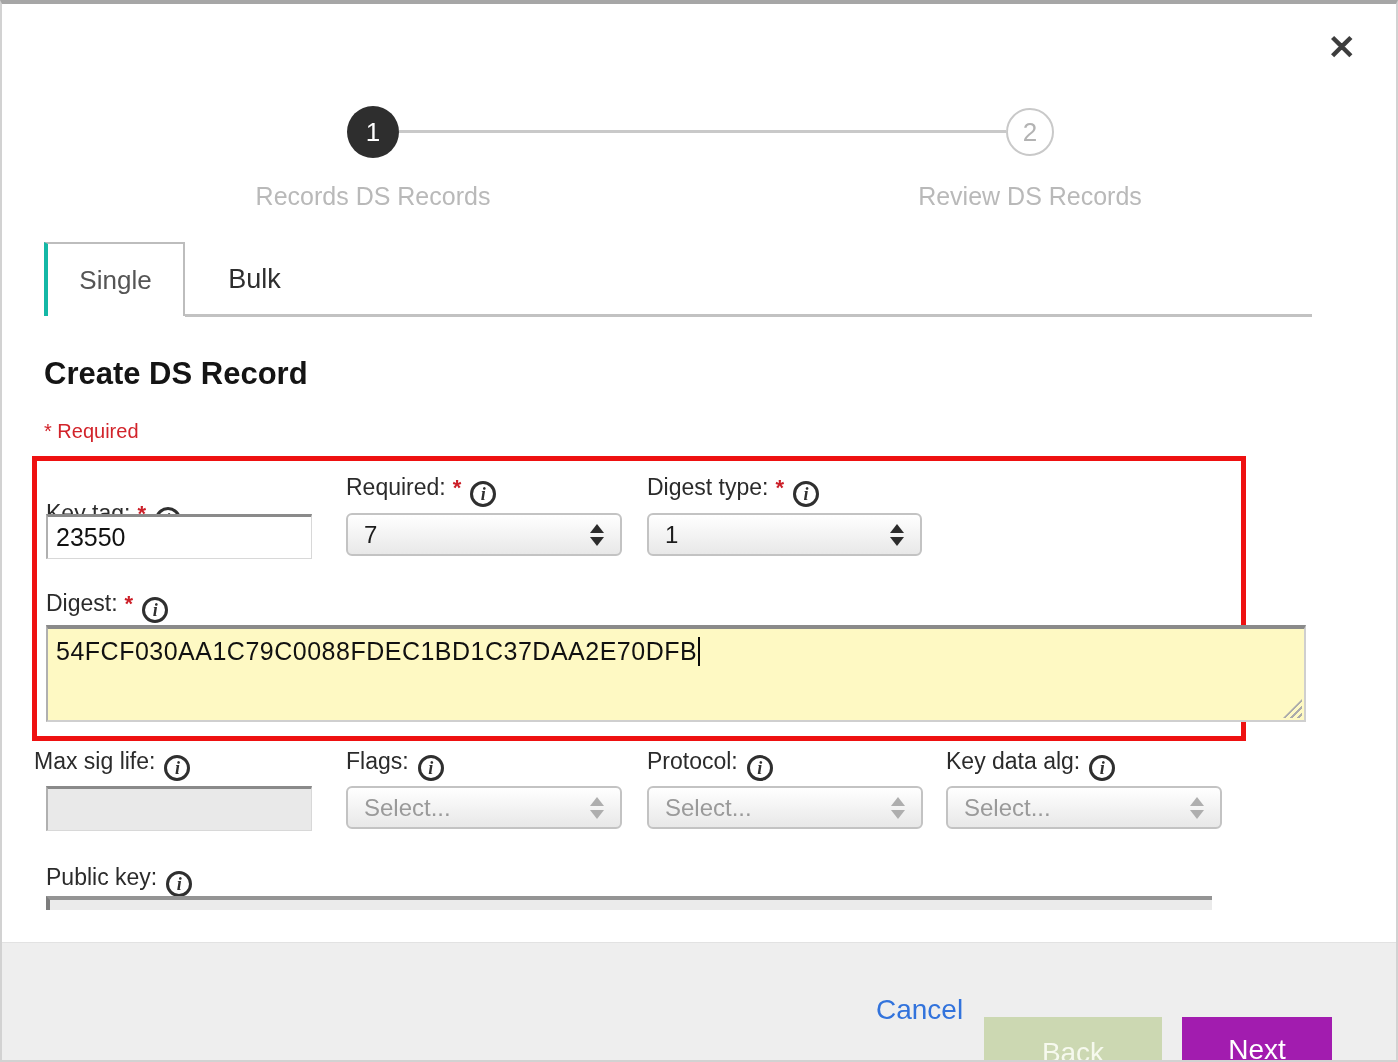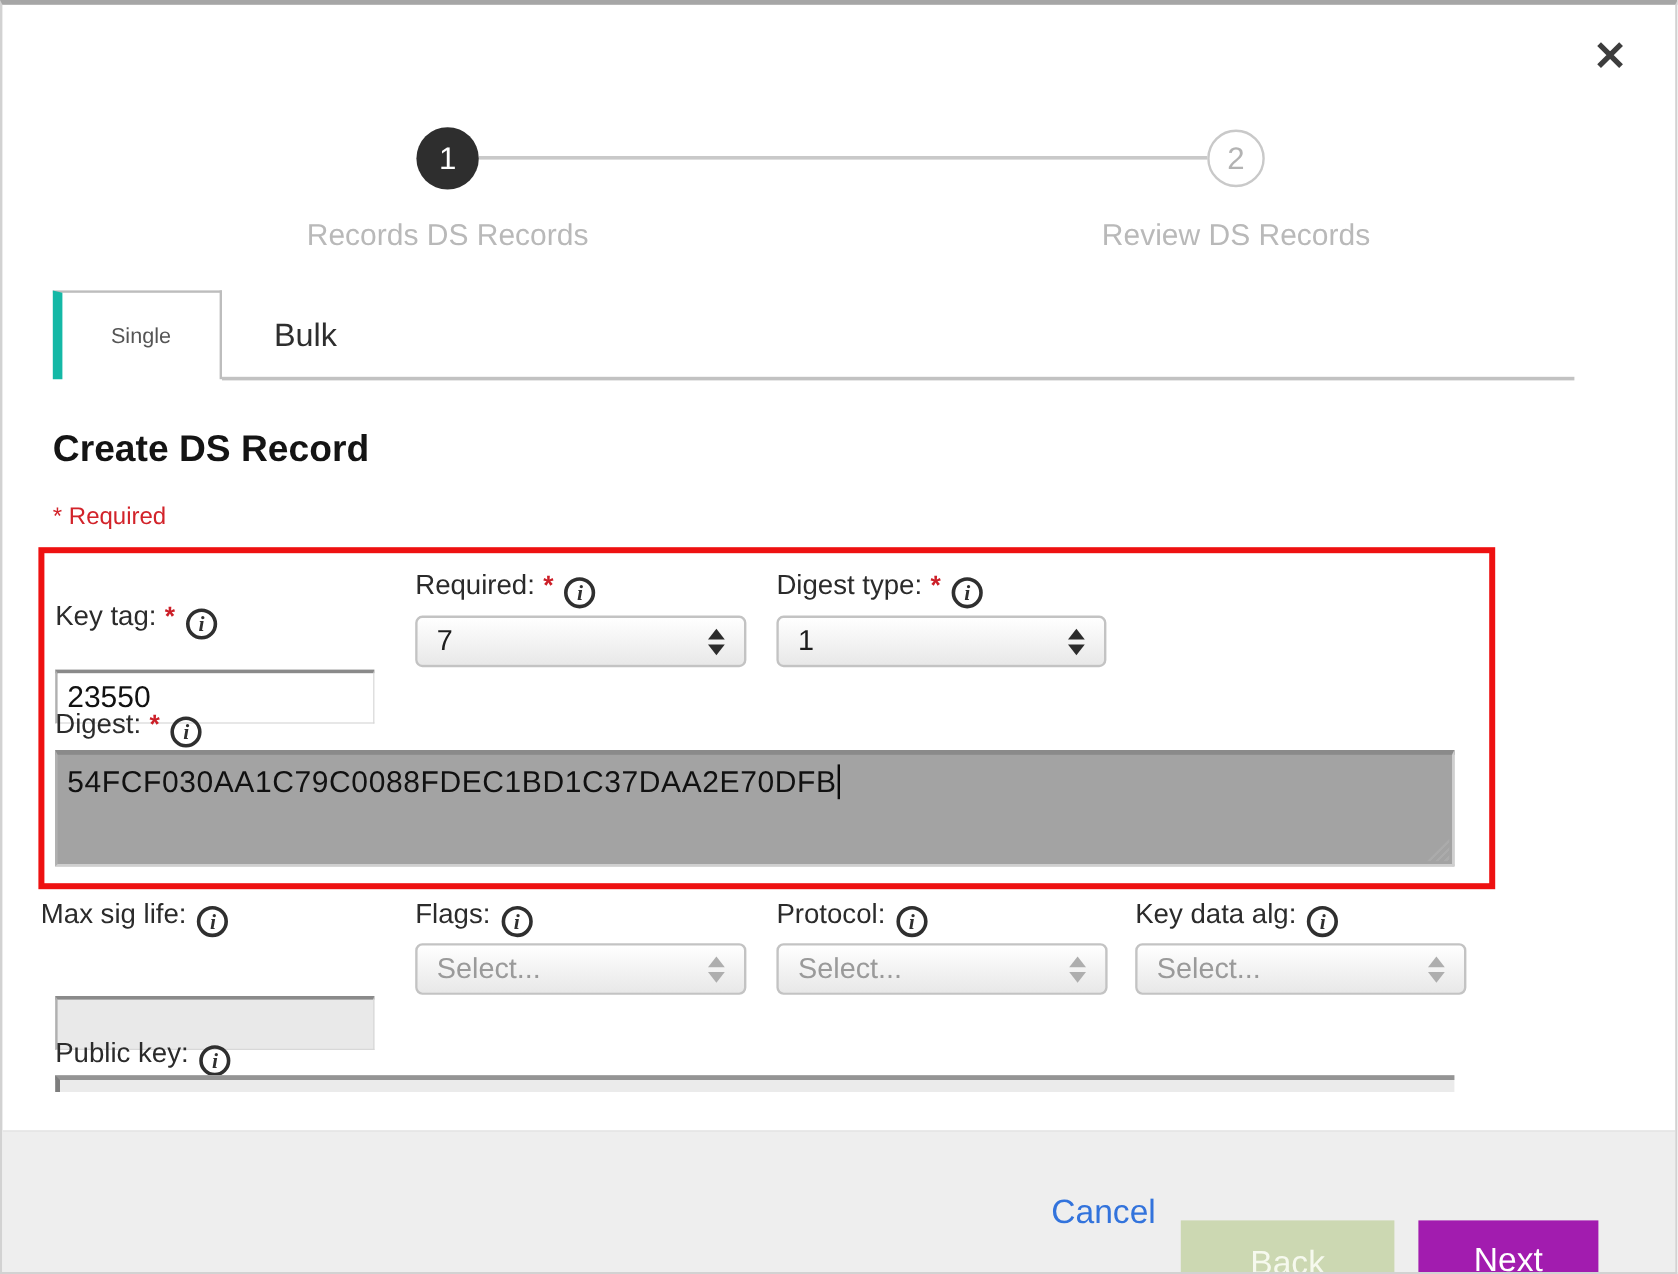--- a/index.html
+++ b/index.html
@@ -14,22 +14,22 @@
   
   .step-circle{position:absolute;border-radius:50%;display:flex;align-items:center;justify-content:center;font-size:26px;box-sizing:border-box;}
   .step-1{left:345px;top:102px;width:52px;height:52px;background:#2e2e2e;color:#fff;}
   .step-2{left:1004px;top:104px;width:48px;height:48px;background:#fff;border:2px solid #c9c9c9;color:#b3b3b3;}
   .step-line{position:absolute;left:397px;top:126px;width:607px;height:3px;background:#c9c9c9;}
   .step-label{position:absolute;top:178px;width:400px;text-align:center;font-size:25px;color:#b9b9b9;}
   .step-label-1{left:171px;}
   .step-label-2{left:828px;}
   
   .tab-single{position:absolute;left:42px;top:238px;width:141px;height:74px;box-sizing:border-box;background:#fff;
-    border-top:2px solid #bdbdbd;border-left:8px solid #14b8a6;border-right:2px solid #bdbdbd;
-    display:flex;align-items:center;justify-content:center;font-size:18px;color:#555;z-index:2;cursor:pointer;}
+    border-top:2px solid #bdbdbd;border-left:4px solid #14b8a6;border-right:2px solid #bdbdbd;
+    display:flex;align-items:center;justify-content:center;font-size:26px;color:#555;z-index:2;cursor:pointer;}
   .tab-bulk{position:absolute;left:190px;top:238px;width:125px;height:74px;display:flex;align-items:center;justify-content:center;
     font-size:27px;color:#2e2e2e;cursor:pointer;}
   .tab-underline{position:absolute;left:183px;top:310px;width:1127px;height:3px;background:#c2c2c2;}
   
   .page-title{position:absolute;left:42px;top:352px;font-size:31px;font-weight:bold;color:#141414;}
   .required-note{position:absolute;left:42px;top:416px;font-size:20px;color:#d2232a;}
   
   .highlight-box{position:absolute;left:30px;top:452px;width:1214px;height:285px;box-sizing:border-box;border:5px solid #ee1111;}
   
   .fld-label{position:absolute;font-size:23px;color:#2b2b2b;white-space:nowrap;}
@@ -42,40 +42,40 @@
   .lbl-digesttype{left:645px;top:470px;}
   .lbl-digest{left:44px;top:586px;}
   .lbl-maxsig{left:32px;top:744px;}
   .lbl-flags{left:344px;top:744px;}
   .lbl-protocol{left:645px;top:744px;}
   .lbl-keydataalg{left:944px;top:744px;}
   .lbl-publickey{left:44px;top:860px;}
   
   .inp{position:absolute;box-sizing:border-box;background:#fff;
     border-top:3px solid #8a8a8a;border-left:2px solid #b0b0b0;border-right:1px solid #d8d8d8;border-bottom:1px solid #d8d8d8;
-    font-family:"Liberation Sans", sans-serif;font-size:25px;color:#111;padding:0 8px;outline:none;margin-top:44px;}
+    font-family:"Liberation Sans", sans-serif;font-size:25px;color:#111;padding:0 8px;outline:none;}
   .inp-keytag{left:44px;top:510px;width:266px;height:45px;}
   .inp-maxsig{left:44px;top:782px;width:266px;height:45px;background:#e9e9e9;}
   
   .sel{position:absolute;box-sizing:border-box;height:43px;border:2px solid #c3c3c3;border-radius:6px;
     background:linear-gradient(#ffffff,#e8e8e8);display:flex;align-items:center;padding:0 16px;
     font-size:24px;color:#1d1d1d;cursor:pointer;}
   .sel .arrows{margin-left:auto;display:flex;flex-direction:column;gap:4px;}
   .tri-up{width:0;height:0;border-left:7px solid transparent;border-right:7px solid transparent;border-bottom:9px solid #2c2c2c;}
   .tri-down{width:0;height:0;border-left:7px solid transparent;border-right:7px solid transparent;border-top:9px solid #2c2c2c;}
   .sel.placeholder{color:#9a9a9a;}
   .sel.placeholder .tri-up{border-bottom-color:#aeaeae;}
   .sel.placeholder .tri-down{border-top-color:#aeaeae;}
   .sel-algorithm{left:344px;top:509px;width:276px;}
   .sel-digesttype{left:645px;top:509px;width:275px;}
   .sel-flags{left:344px;top:782px;width:276px;}
   .sel-protocol{left:645px;top:782px;width:276px;}
   .sel-keydataalg{left:944px;top:782px;width:276px;}
   
-  .digest-box{position:absolute;left:44px;top:621px;width:1166px;height:97px;box-sizing:border-box;background:#a3a3a3;
+  .digest-box{position:absolute;left:44px;top:621px;width:1260px;height:97px;box-sizing:border-box;background:#fef9c3;
     border-top:4px solid #8a8a8a;border-left:2px solid #b0b0b0;border-right:2px solid #cfcfcf;border-bottom:2px solid #cfcfcf;
     font-size:25px;color:#111;padding:8px 8px;letter-spacing:0.5px;}
   .caret{display:inline-block;width:2px;height:29px;background:#0a0a0a;vertical-align:-6px;margin-left:1px;}
   .resize-handle{position:absolute;right:2px;bottom:2px;width:19px;height:19px;
     background:repeating-linear-gradient(135deg,transparent 0 3px,#ababab 3px 5px);
     clip-path:polygon(100% 0,100% 100%,0 100%);cursor:nwse-resize;}
   
   .publickey-box{position:absolute;left:44px;top:892px;width:1166px;height:14px;box-sizing:border-box;
     border-top:4px solid #949494;border-left:4px solid #7d7d7d;background:#ebebeb;}
   

